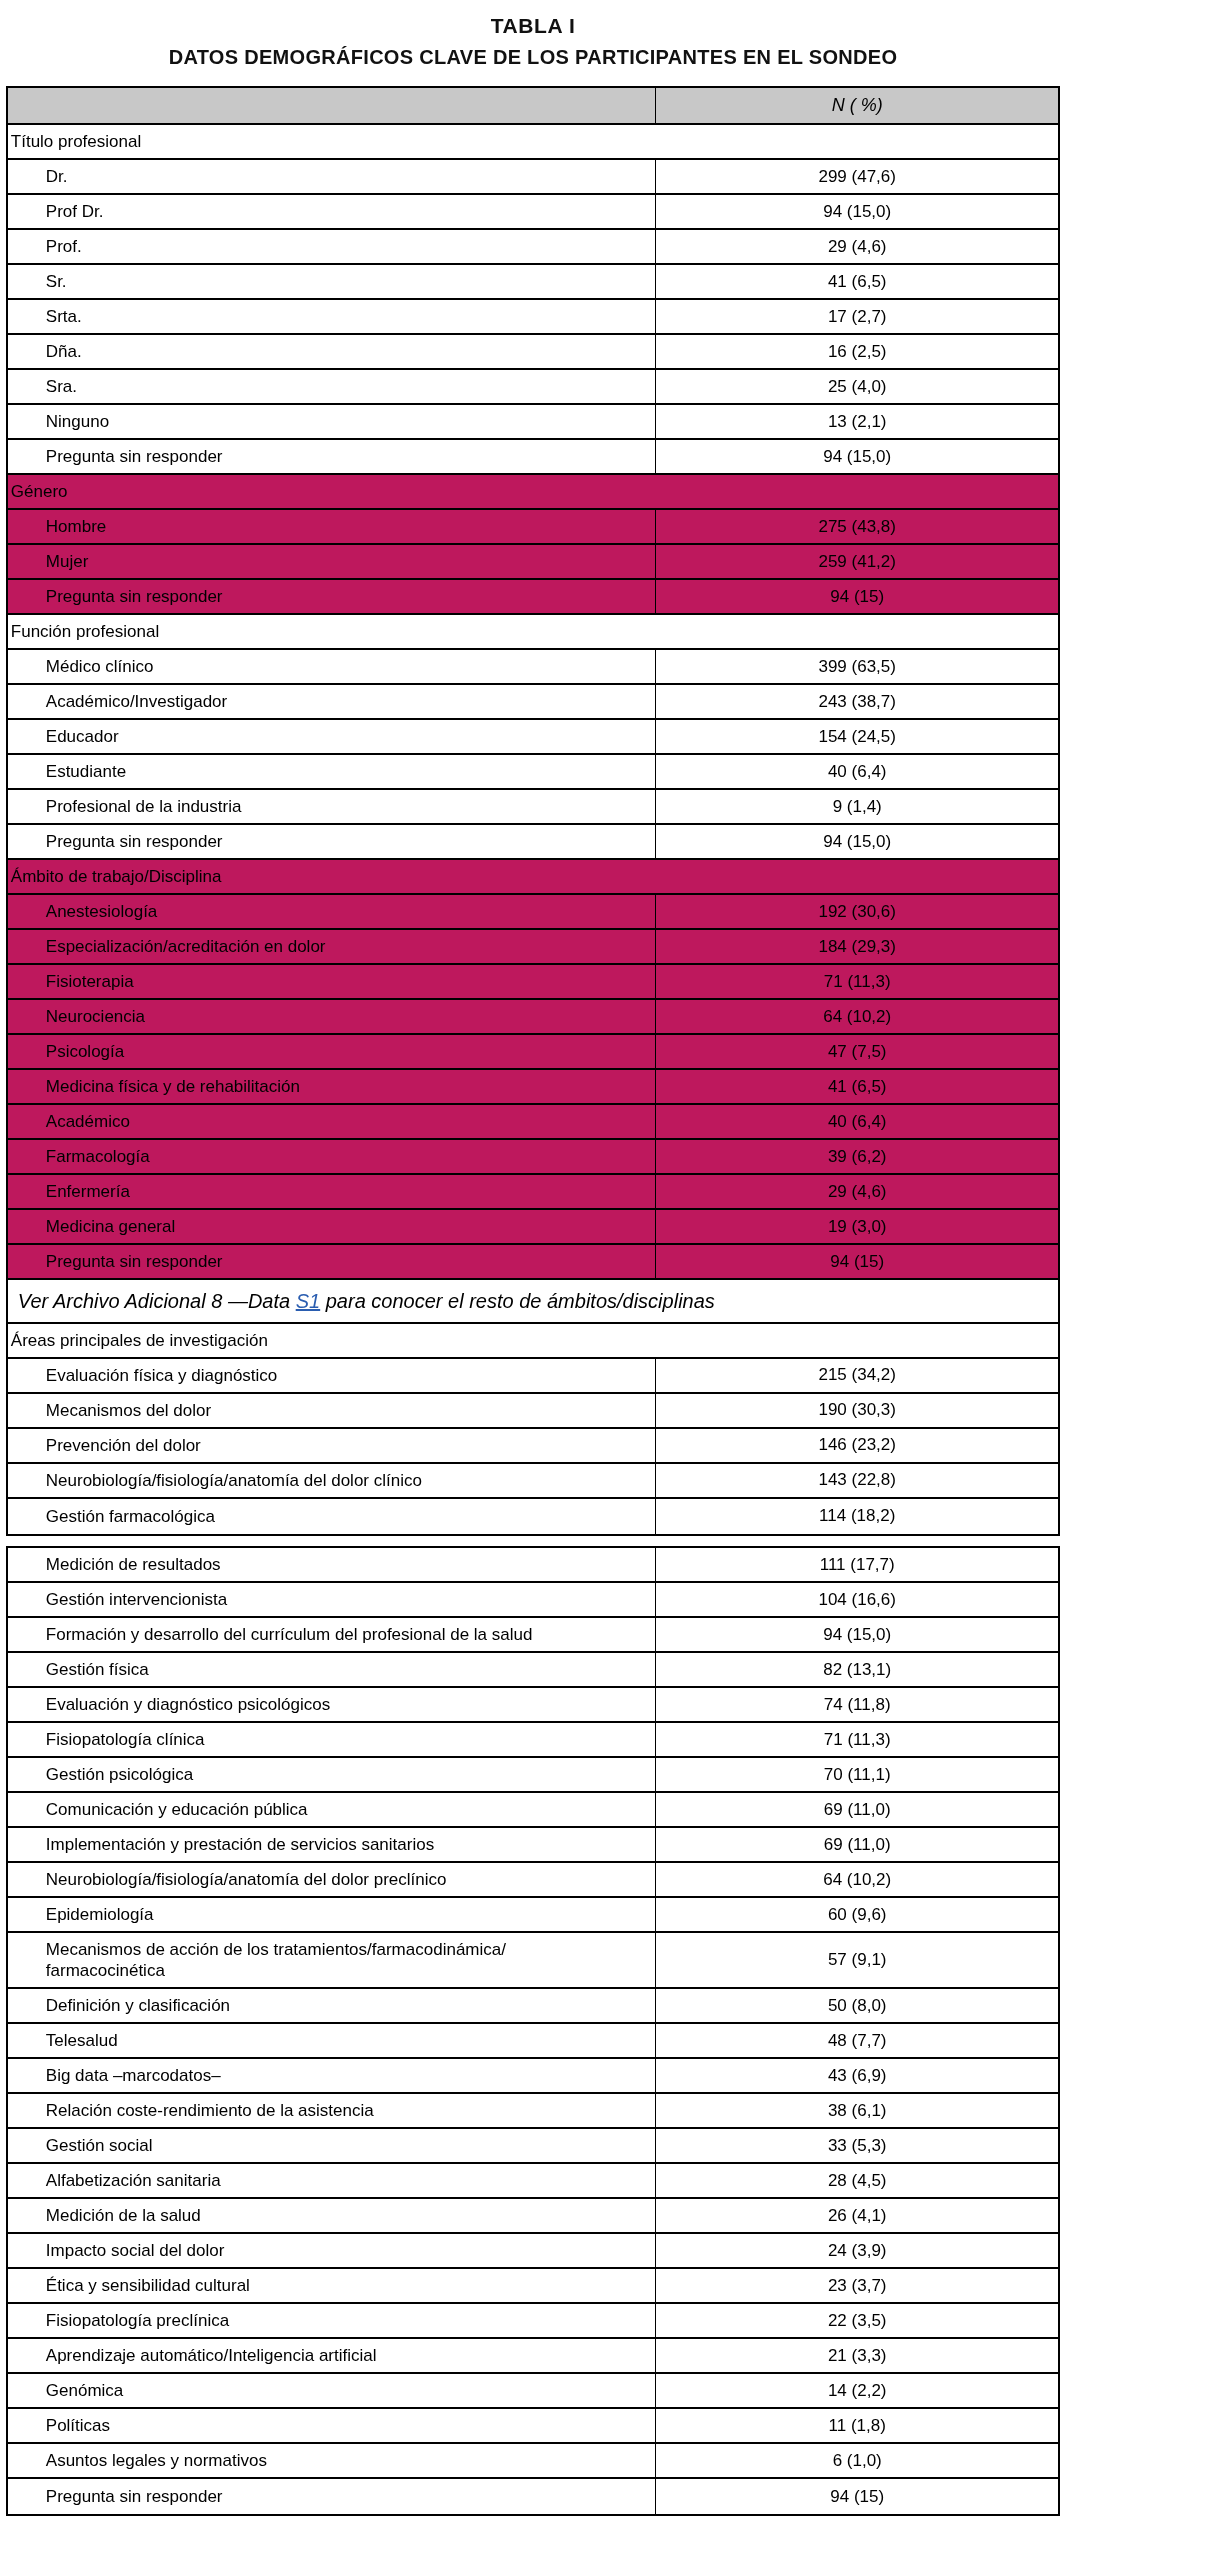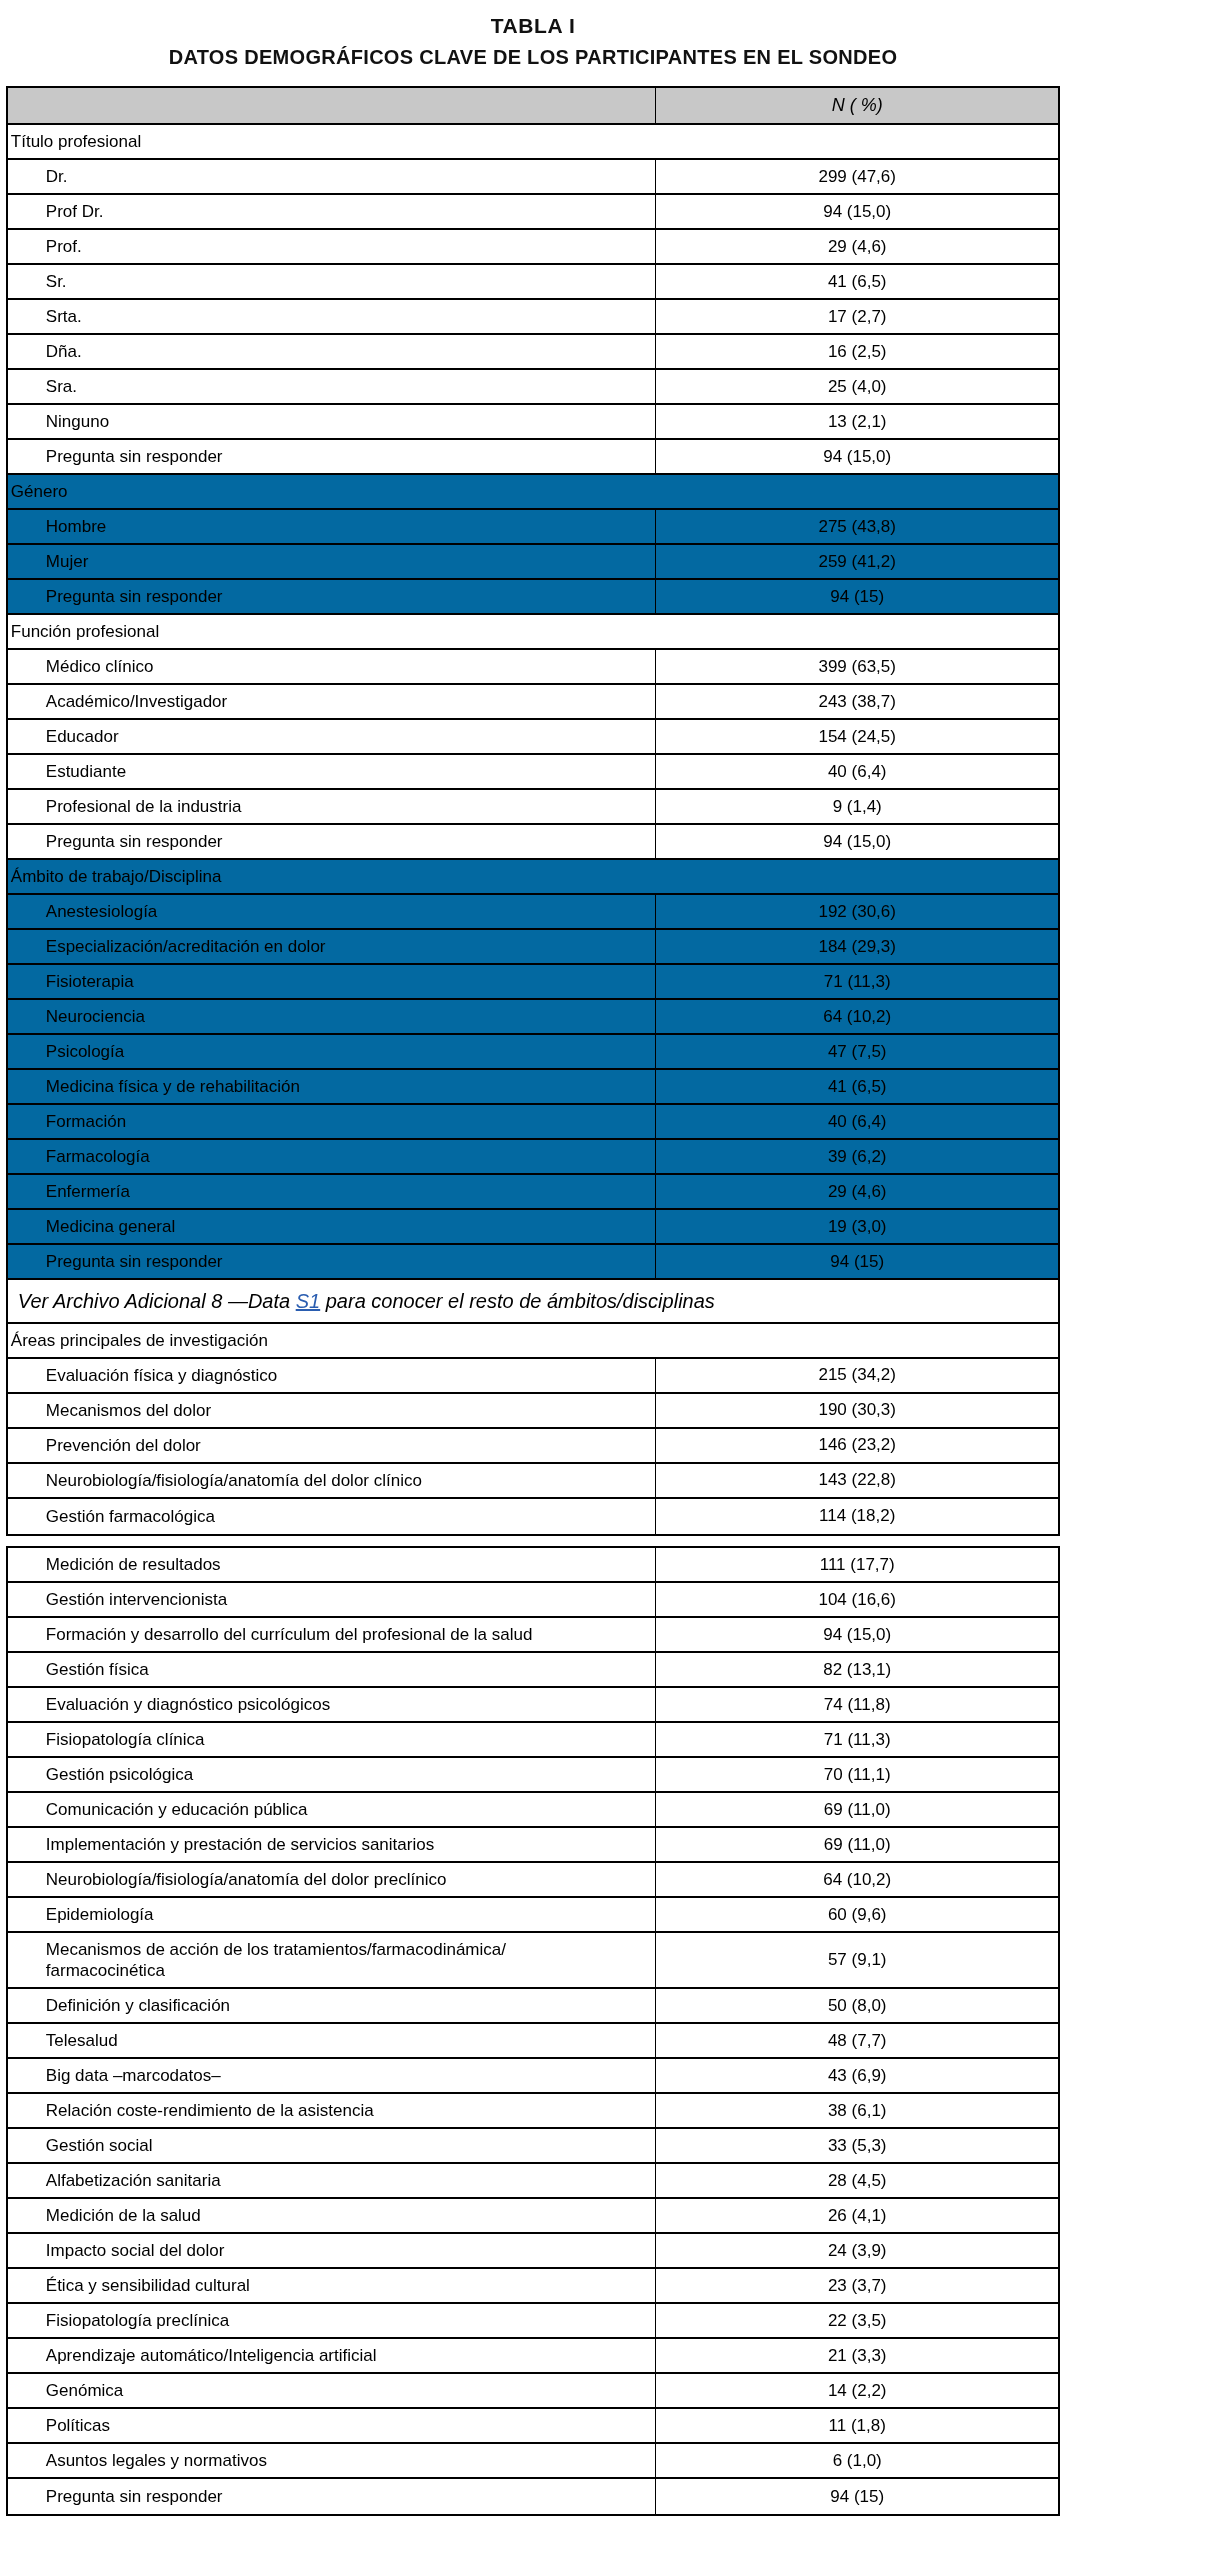--- a/index.html
+++ b/index.html
@@ -5,21 +5,21 @@
   html,body{margin:0;padding:0;background:#ffffff;}
   body{font-family:"Liberation Sans",sans-serif;color:#000;}
   .page{width:1066px;height:2576px;background:#ffffff;position:relative;overflow:hidden;}
   .title{padding-top:14px;text-align:center;font-size:21px;font-weight:700;letter-spacing:0.6px;color:#111;}
   .subtitle{margin-top:8.1px;text-align:center;font-size:20px;font-weight:700;letter-spacing:0.3px;color:#111;}
   .tbl{margin:0 5.8px;border:2.9px solid #000;background:#fff;}
   .tbl.first{margin-top:17.4px;}
   .tbl.second{margin-top:10.4px;}
   .row{display:flex;align-items:stretch;min-height:35px;border-bottom:2.3px solid #000;box-sizing:border-box;background:#fff;}
   .row:last-child{border-bottom:none;}
-  .row.shaded{background:#0369a1;}
+  .row.shaded{background:#be185d;}
   .row.header{background:#c8c8c8;min-height:37px;}
   .cell{display:flex;align-items:center;box-sizing:border-box;}
   .cell-label{flex:1 1 auto;padding:5.8px 11.6px 5.8px 38px;font-size:17px;white-space:pre-line;line-height:1.25;}
   .cell-value{flex:0 0 403px;border-left:1.7px solid #000;justify-content:center;text-align:center;font-size:17px;padding:5.8px 4.6px;}
   .row.header .cell-value{font-style:italic;font-size:18px;}
   .row.section .cell-label{padding-left:3px;}
   .row.note .cell-label{padding-left:10px;font-style:italic;font-size:20px;display:block;padding-top:8.1px;padding-bottom:8.1px;align-self:center;}
   .link{color:#2a5db0;text-decoration:underline;font-style:italic;cursor:pointer;}
 </style>
 </head>
@@ -135,21 +135,21 @@
       </div>
       <div class="row data shaded">
         <div class="cell cell-label">Psicología</div>
         <div class="cell cell-value">47 (7,5)</div>
       </div>
       <div class="row data shaded">
         <div class="cell cell-label">Medicina física y de rehabilitación</div>
         <div class="cell cell-value">41 (6,5)</div>
       </div>
       <div class="row data shaded">
-        <div class="cell cell-label">Formación</div>
+        <div class="cell cell-label">Académico</div>
         <div class="cell cell-value">40 (6,4)</div>
       </div>
       <div class="row data shaded">
         <div class="cell cell-label">Farmacología</div>
         <div class="cell cell-value">39 (6,2)</div>
       </div>
       <div class="row data shaded">
         <div class="cell cell-label">Enfermería</div>
         <div class="cell cell-value">29 (4,6)</div>
       </div>

